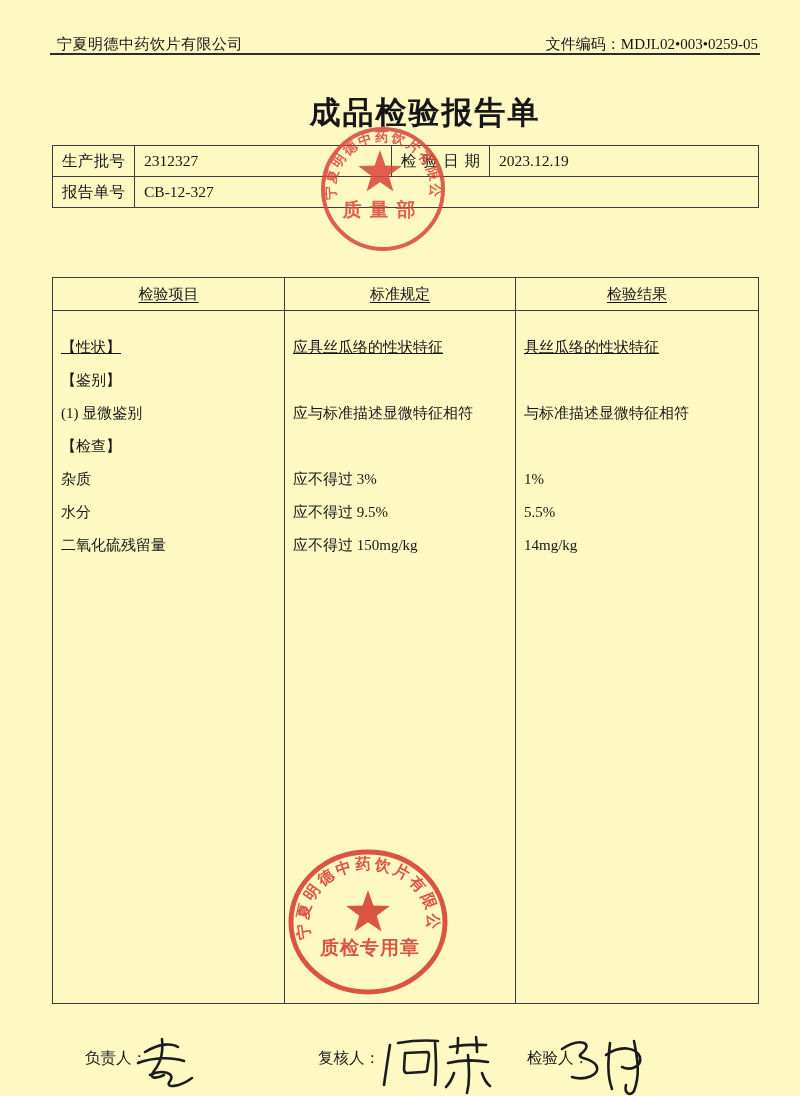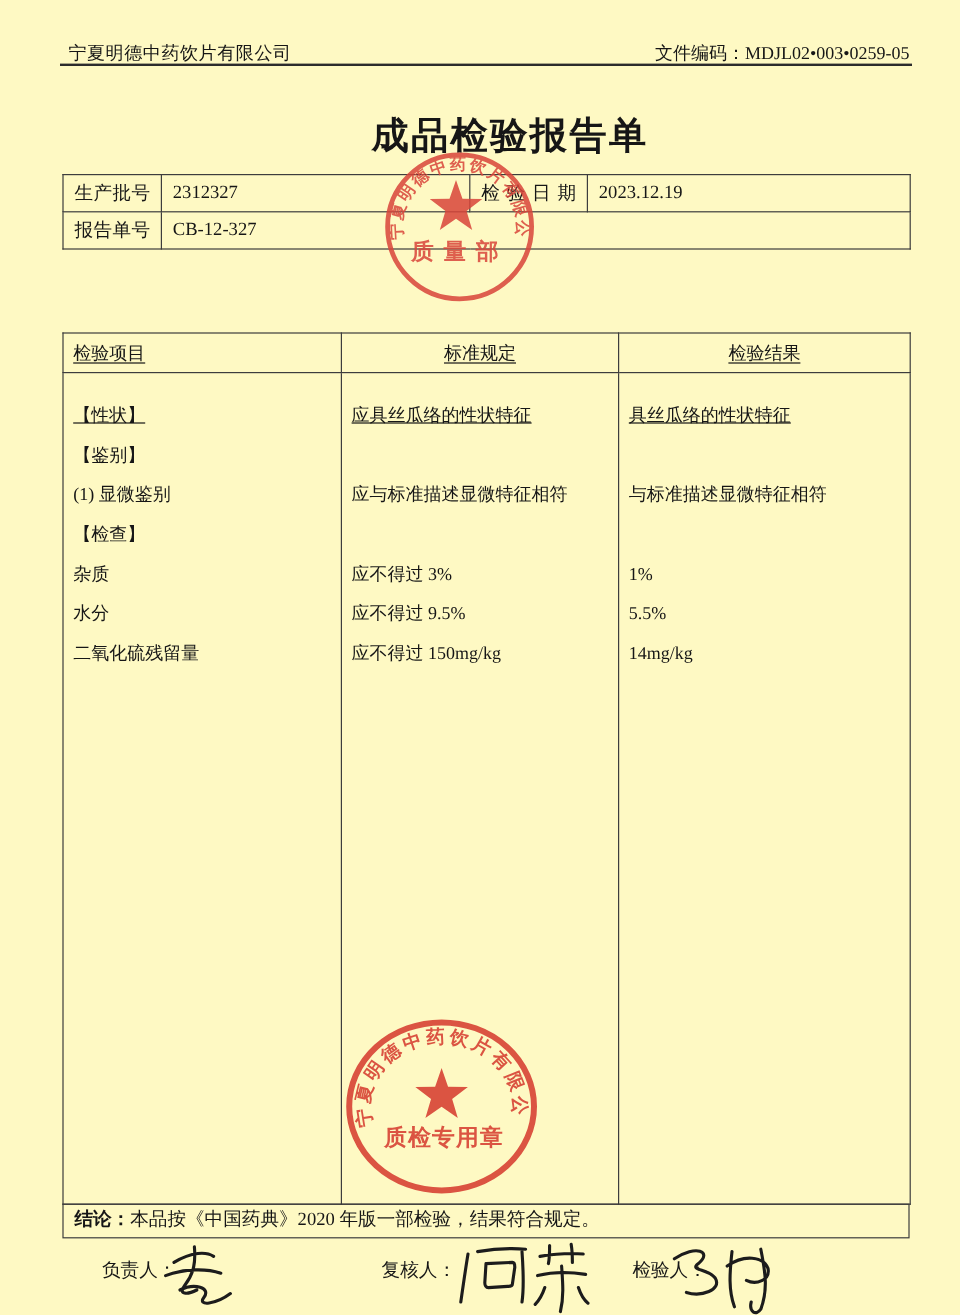--- a/index.html
+++ b/index.html
@@ -17,21 +17,21 @@
            font-size:31px; font-weight:bold; letter-spacing:2px; }
   
   table { border-collapse:collapse; table-layout:fixed; }
   .info-table { position:absolute; left:52px; top:145px; width:706px; }
   .info-table td { border:1.6px solid #3d3d3d; height:30px; font-size:15.5px; padding:0 9px; white-space:nowrap; overflow:hidden; }
   .info-table td.lbl { text-align:justify; text-align-last:justify; }
   
   .main-table { position:absolute; left:52px; top:277px; width:706px; height:726px; }
   .main-table td { border:1.6px solid #3d3d3d; font-size:15px; padding:0 8px; vertical-align:top; }
   .main-table td.hd { height:32px; vertical-align:middle; text-align:center; }
-  .main-table td.hd.first { text-align:left; }
+  .main-table td.hd.first { text-align:center; }
   .main-table .hd span { text-decoration:underline; text-underline-offset:3px; }
   .main-table td.bodycell { height:692px; }
   .tline { height:33px; line-height:33px; white-space:nowrap; }
   .tline.first { margin-top:20px;text-decoration:underline; }
   
   .conclusion { position:absolute; left:52px; top:1003px; width:706px; height:29px;
                 box-sizing:border-box; border:1.6px solid #3d3d3d; font-size:15.5px;
                 line-height:26px; padding-left:9px; white-space:nowrap; }
   .conclusion b { font-weight:bold; }
   
@@ -113,23 +113,20 @@
         <div class="tline">与标准描述显微特征相符</div>
         <div class="tline"></div>
         <div class="tline">1%</div>
         <div class="tline">5.5%</div>
         <div class="tline">14mg/kg</div>
       </td>
     </tr>
   </tbody>
     </table>
 
-  <div class="conclusion">
-    <b>结论：</b><span>本品按《中国药典》2020 年版一部检验，结果符合规定。</span>
-  </div>
 
   <div class="sig-label sig-resp">负责人：</div>
   <div class="sig-label sig-rev">复核人：</div>
   <div class="sig-label sig-insp">检验人：</div>
 
   <svg class="sig-svg" width="660" height="75" viewBox="0 0 660 75">
     <g fill="none" stroke="#1c1c1c" stroke-width="2.6" stroke-linecap="round" stroke-linejoin="round">
       <path d="M95 27 C110 18 122 18 128 22 M112 14 C113 26 112 36 104 46 C98 54 106 54 114 50 M88 38 C104 32 122 32 134 36 M100 50 C112 44 126 48 120 56 C114 64 130 62 142 53"></path>
       <path d="M340 20 C338 32 336 46 334 60 M348 18 C360 16 376 15 388 16 M355 28 L377 27 C379 27 379 29 379 31 L377 45 C377 47 375 47 373 47 L357 48 C355 48 354 46 354 44 L355 28 M385 18 C386 32 387 46 385 60 M400 22 C412 20 424 19 436 20 M408 13 C408 19 408 24 407 28 M426 12 C427 18 427 23 427 27 M398 38 C410 35 426 35 438 37 M418 30 C419 44 420 56 417 68 M404 48 C402 54 400 58 396 62 M432 48 C434 54 436 58 440 61"></path>
       <path d="M512 24 C530 12 544 18 532 28 C524 34 540 32 546 40 C552 50 534 56 522 52 M560 18 C558 36 557 50 562 64 M556 30 C570 20 586 22 590 32 C592 42 580 46 572 42 M584 16 C588 36 590 50 584 66 C580 72 574 68 576 60"></path>

